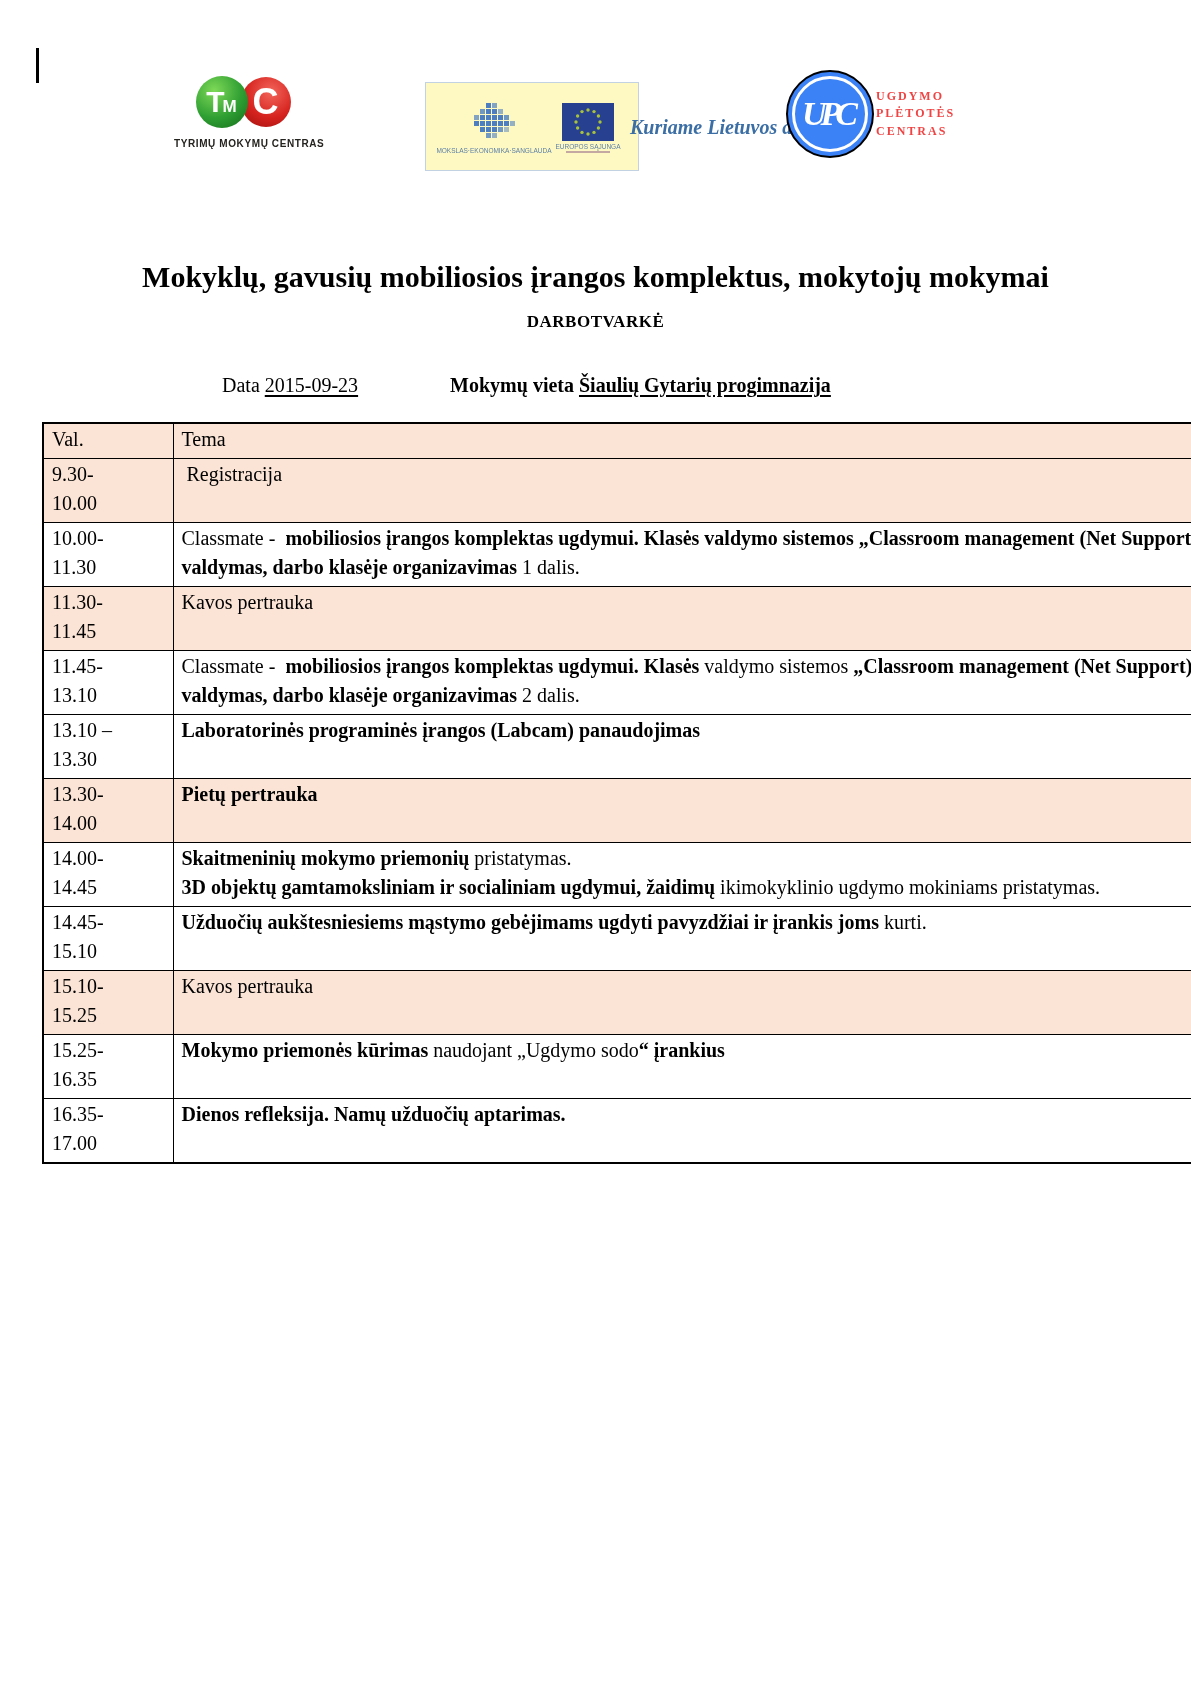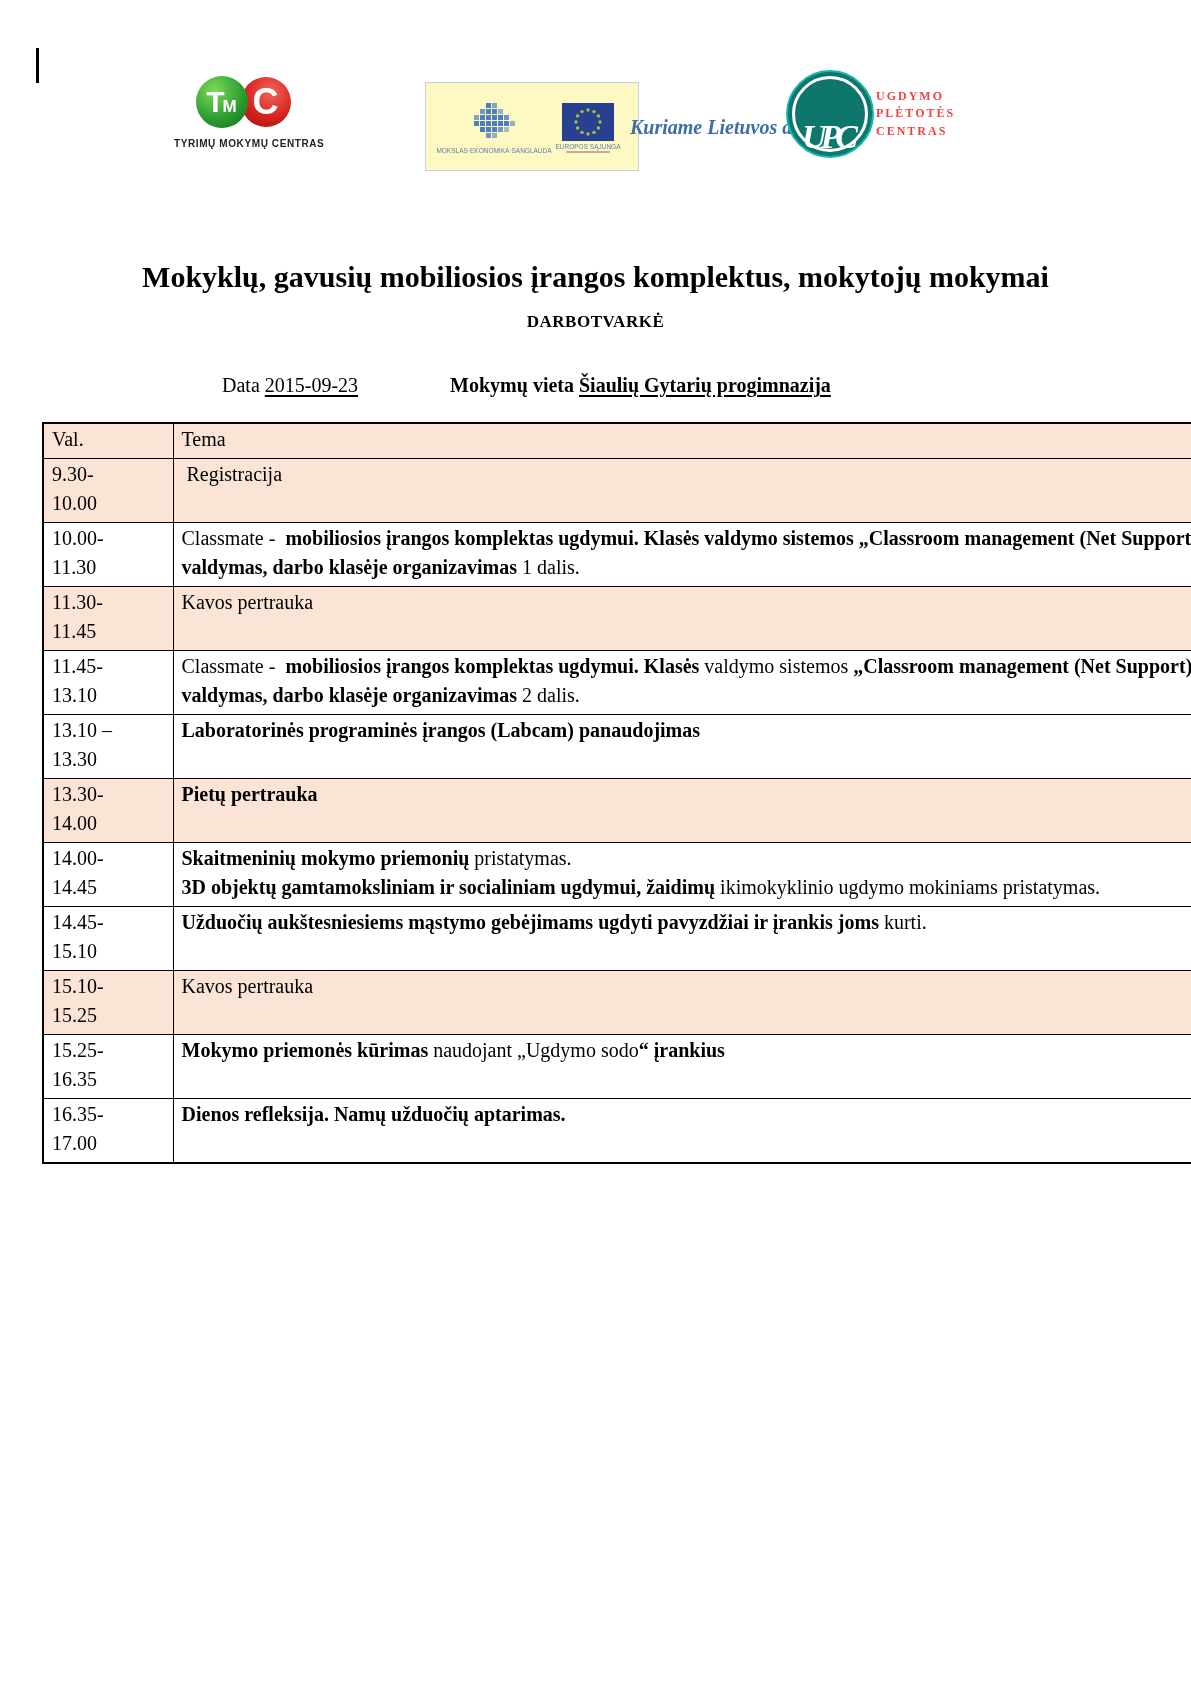--- a/index.html
+++ b/index.html
@@ -61,22 +61,22 @@
   .eu-tinier-line { width: 44px; height: 2px; background: #c3a9a2; margin-top: 1px; }
   .eu-slogan {
     font-family: "Liberation Serif", serif; font-style: italic; font-weight: bold;
     color: #3b6ea5; font-size: 20px; margin-top: 2px; white-space: nowrap;
   }
 
   
   .upc { position: absolute; left: 786px; top: 10px; display: flex; align-items: center; }
   .upc-disc {
     position: relative; width: 88px; height: 88px; border-radius: 50%;
-    background: #0f766e; border: 2px solid #14b8a6;
-    display: flex; align-items: flex-end; justify-content: center;
+    background: #3b82f6; border: 2px solid #000000;
+    display: flex; align-items: center; justify-content: center;
   }
   .upc-disc::after {
     content: ""; position: absolute; inset: 4px; border-radius: 50%;
     border: 3px solid #ffffff;
   }
   .upc-mono {
     color: #fff; font-family: "Liberation Serif", serif; font-style: italic;
     font-weight: bold; font-size: 34px; letter-spacing: -6px; padding-right: 6px;
   }
   .upc-text {

